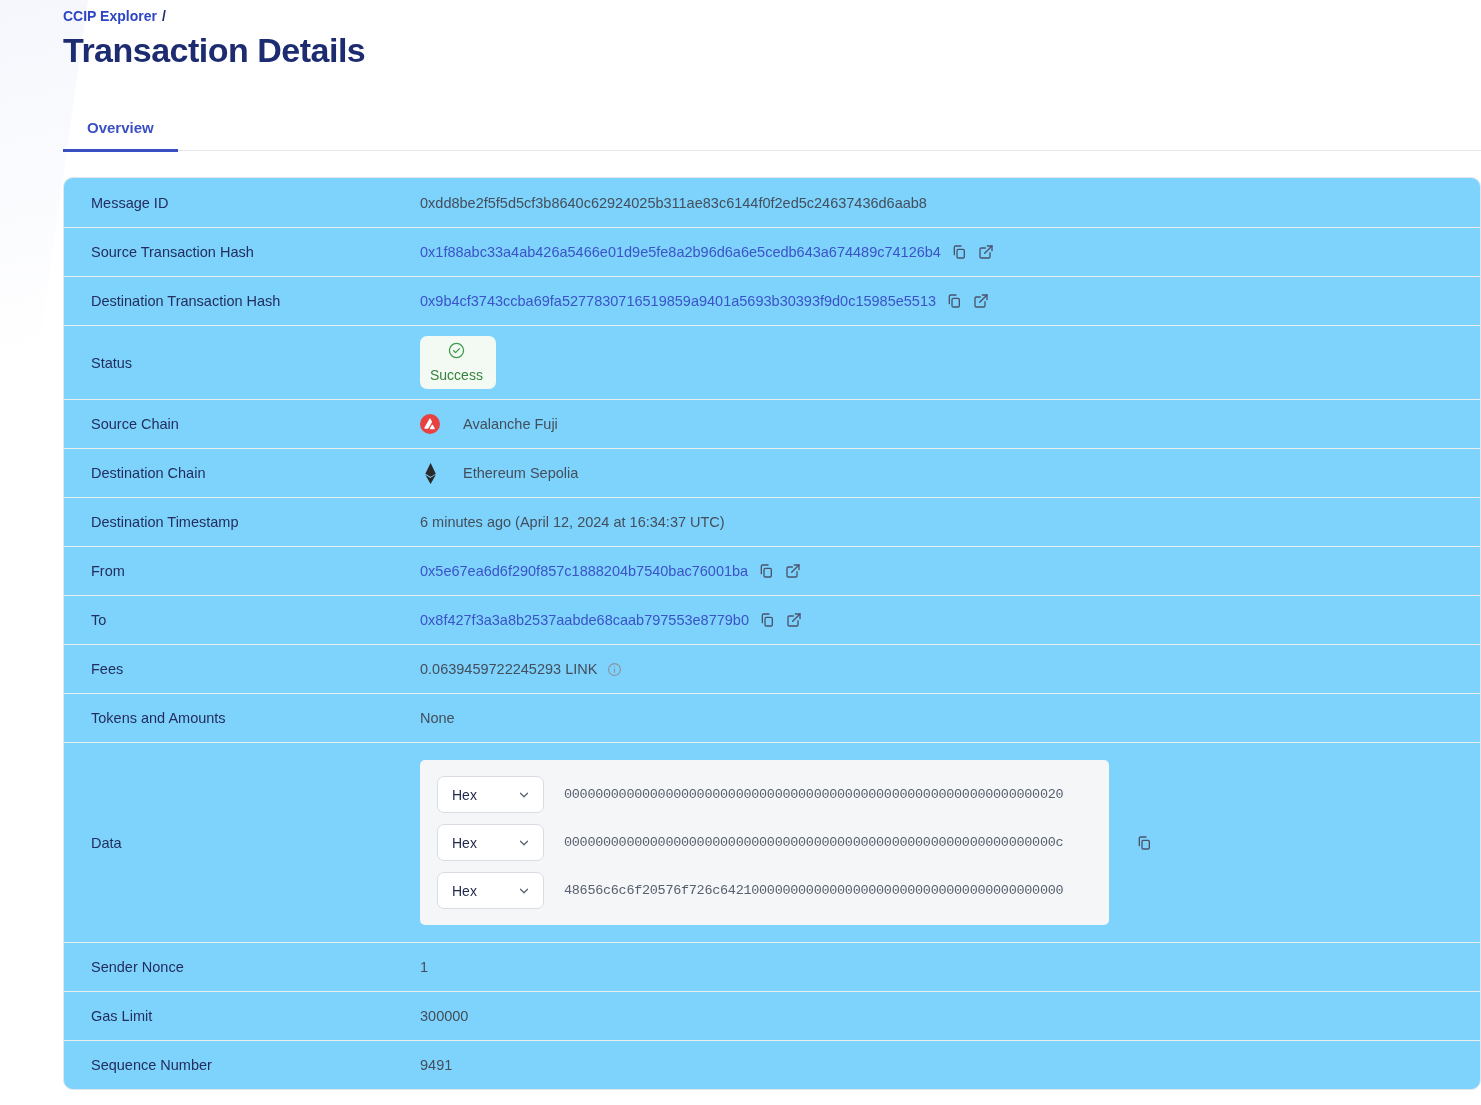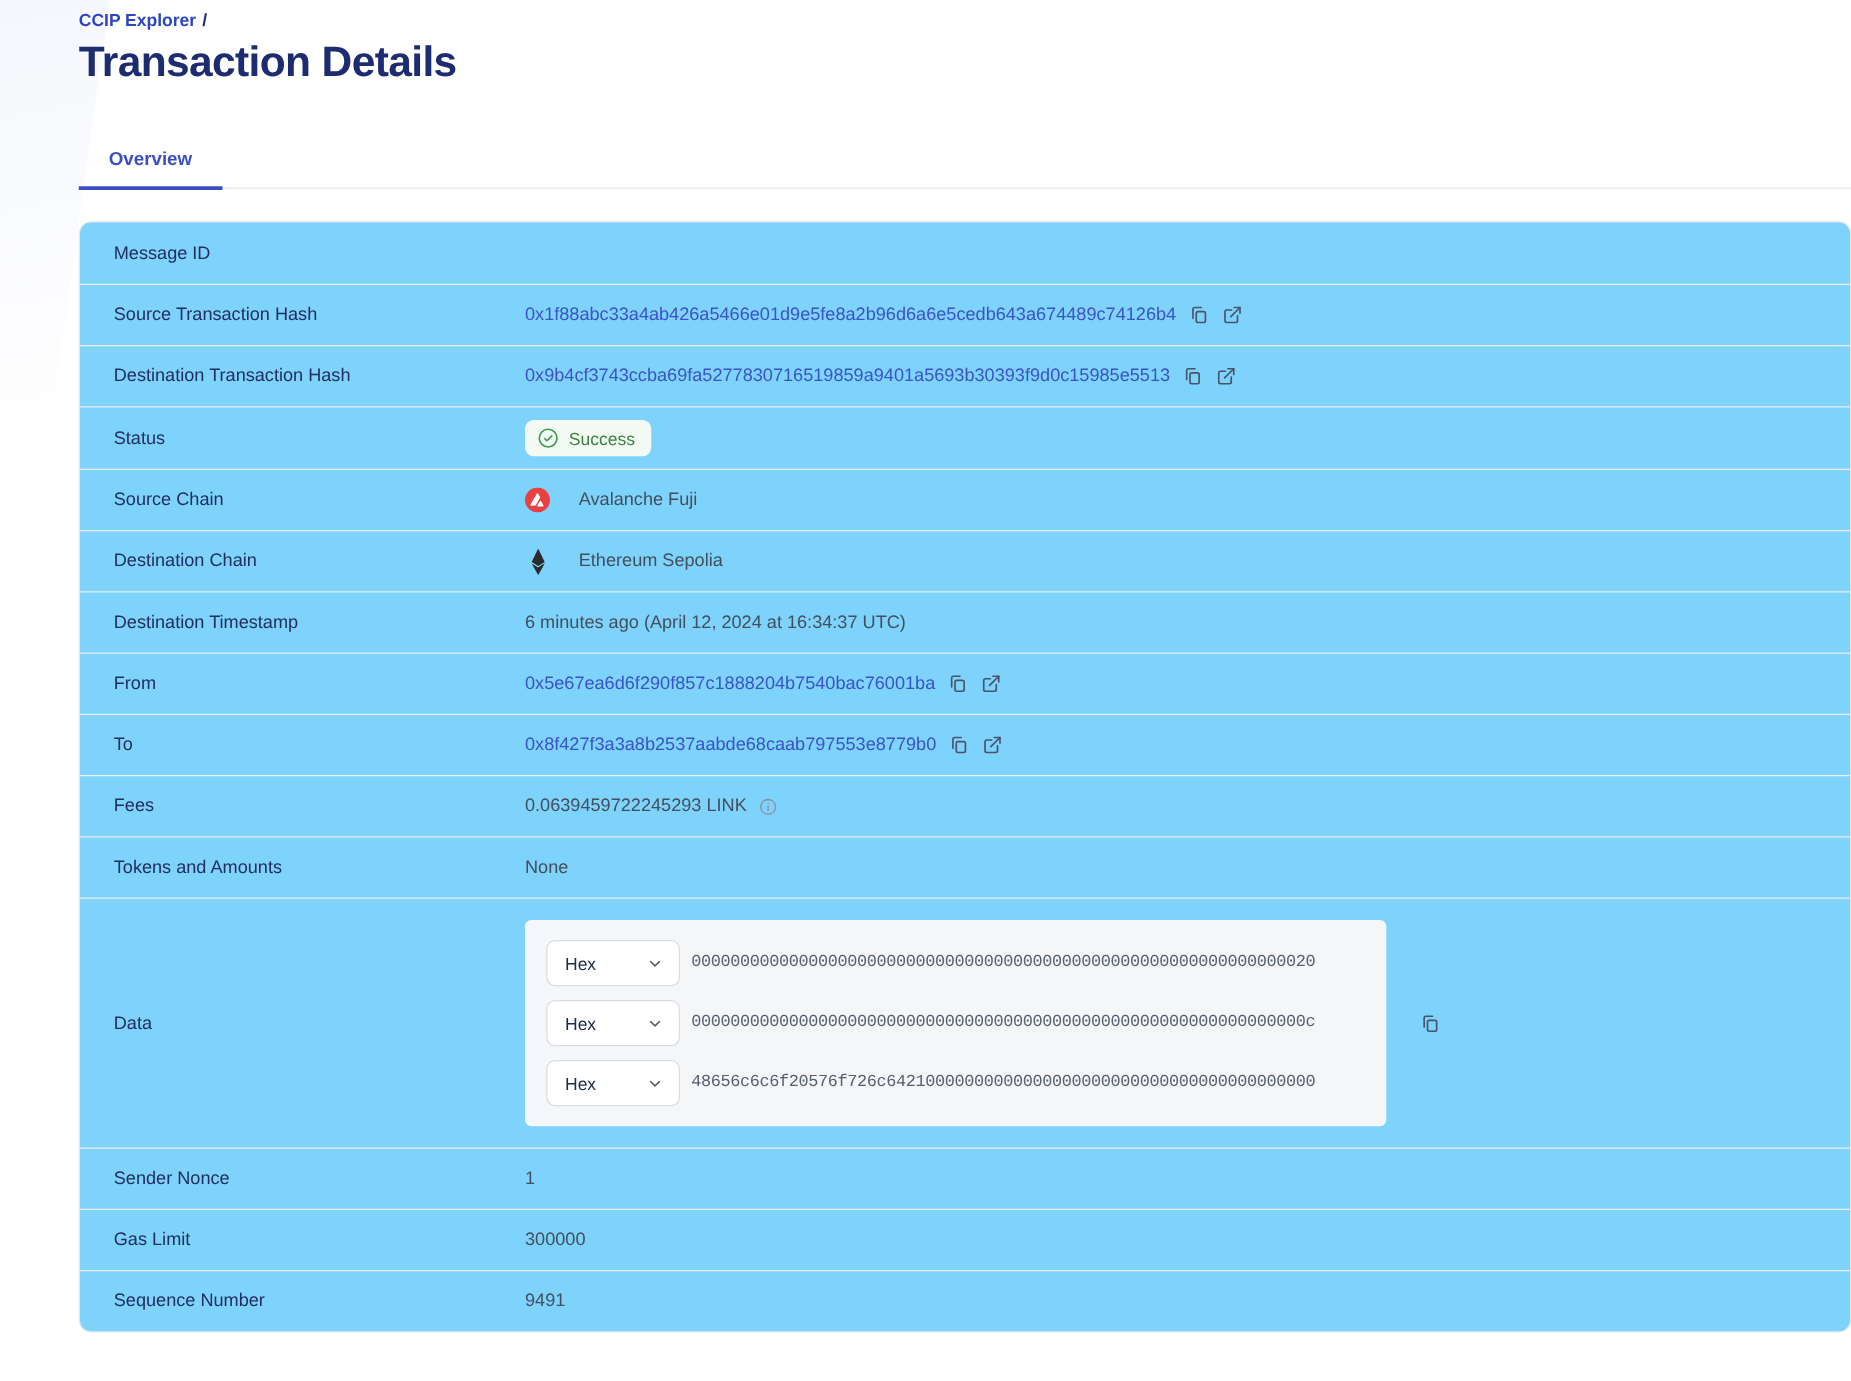--- a/index.html
+++ b/index.html
@@ -66,40 +66,40 @@
     display: inline-flex; align-items: center; justify-content: center;
     width: 18px; height: 18px; cursor: pointer; flex-shrink: 0;
   }
   .icon-btn svg { width: 16px; height: 16px; }
 
   
   .status-badge {
     display: inline-flex; align-items: center; gap: 8px;
     background: #f3faf3; border-radius: 7px;
     padding: 6px 13px 6px 10px;
-    color: #37823d; font-size: 14px; font-weight: 500;
+    color: #37823d; font-size: 14px; font-weight: 500; flex-direction: column;
   }
   .status-badge svg { width: 17px; height: 17px; }
 
   
   .chain { display: inline-flex; align-items: center; gap: 23px; }
   .chain svg { display: block; }
 
   
   .info-icon { display: inline-flex; margin-left: 1px; cursor: pointer; }
   .info-icon svg { width: 15px; height: 15px; }
 
   
   .row.data-row { align-items: center; }
   .data-panel {
     background: #f5f6f8; border-radius: 5px;
     width: 689px; padding: 16px 17px;
     display: flex; flex-direction: column; gap: 11px;
   }
-  .data-line { display: flex; align-items: center; gap: 9px; }
+  .data-line { display: flex; align-items: center; gap: 20px; }
   .hex-select {
     width: 107px; height: 37px; flex-shrink: 0;
     background: #ffffff; border: 1px solid #d9dde3; border-radius: 7px;
     display: flex; align-items: center; justify-content: space-between;
     padding: 0 12px 0 14px;
     font-size: 14px; color: #1e2a4a; cursor: pointer;
   }
   .hex-select svg { width: 14px; height: 14px; }
   .hex-text {
     font-family: Liberation Mono, monospace;
@@ -122,20 +122,23 @@
   <h1 class="page-title">Transaction Details</h1>
 
   <div class="tabs">
     <div class="tab active">Overview</div>
   </div>
 
   <div class="detail-table">
 
     <div class="row">
       <div class="cell-label">Message ID</div>
+      <div class="cell-value">
+        <span>0xdd8be2f5f5d5cf3b8640c62924025b311ae83c6144f0f2ed5c24637436d6aab8</span>
+      </div>
     </div>
 
     <div class="row">
       <div class="cell-label">Source Transaction Hash</div>
       <div class="cell-value">
         <a class="hash-link">0x1f88abc33a4ab426a5466e01d9e5fe8a2b96d6a6e5cedb643a674489c74126b4</a>
         <span class="icon-btn">
           <svg viewBox="0 0 24 24" fill="none" stroke="#49536b" stroke-width="2" stroke-linecap="round" stroke-linejoin="round">
               <rect x="9" y="8" width="11" height="13" rx="2"></rect>
               <path d="M5 16V5a2 2 0 0 1 2-2h8"></path>

